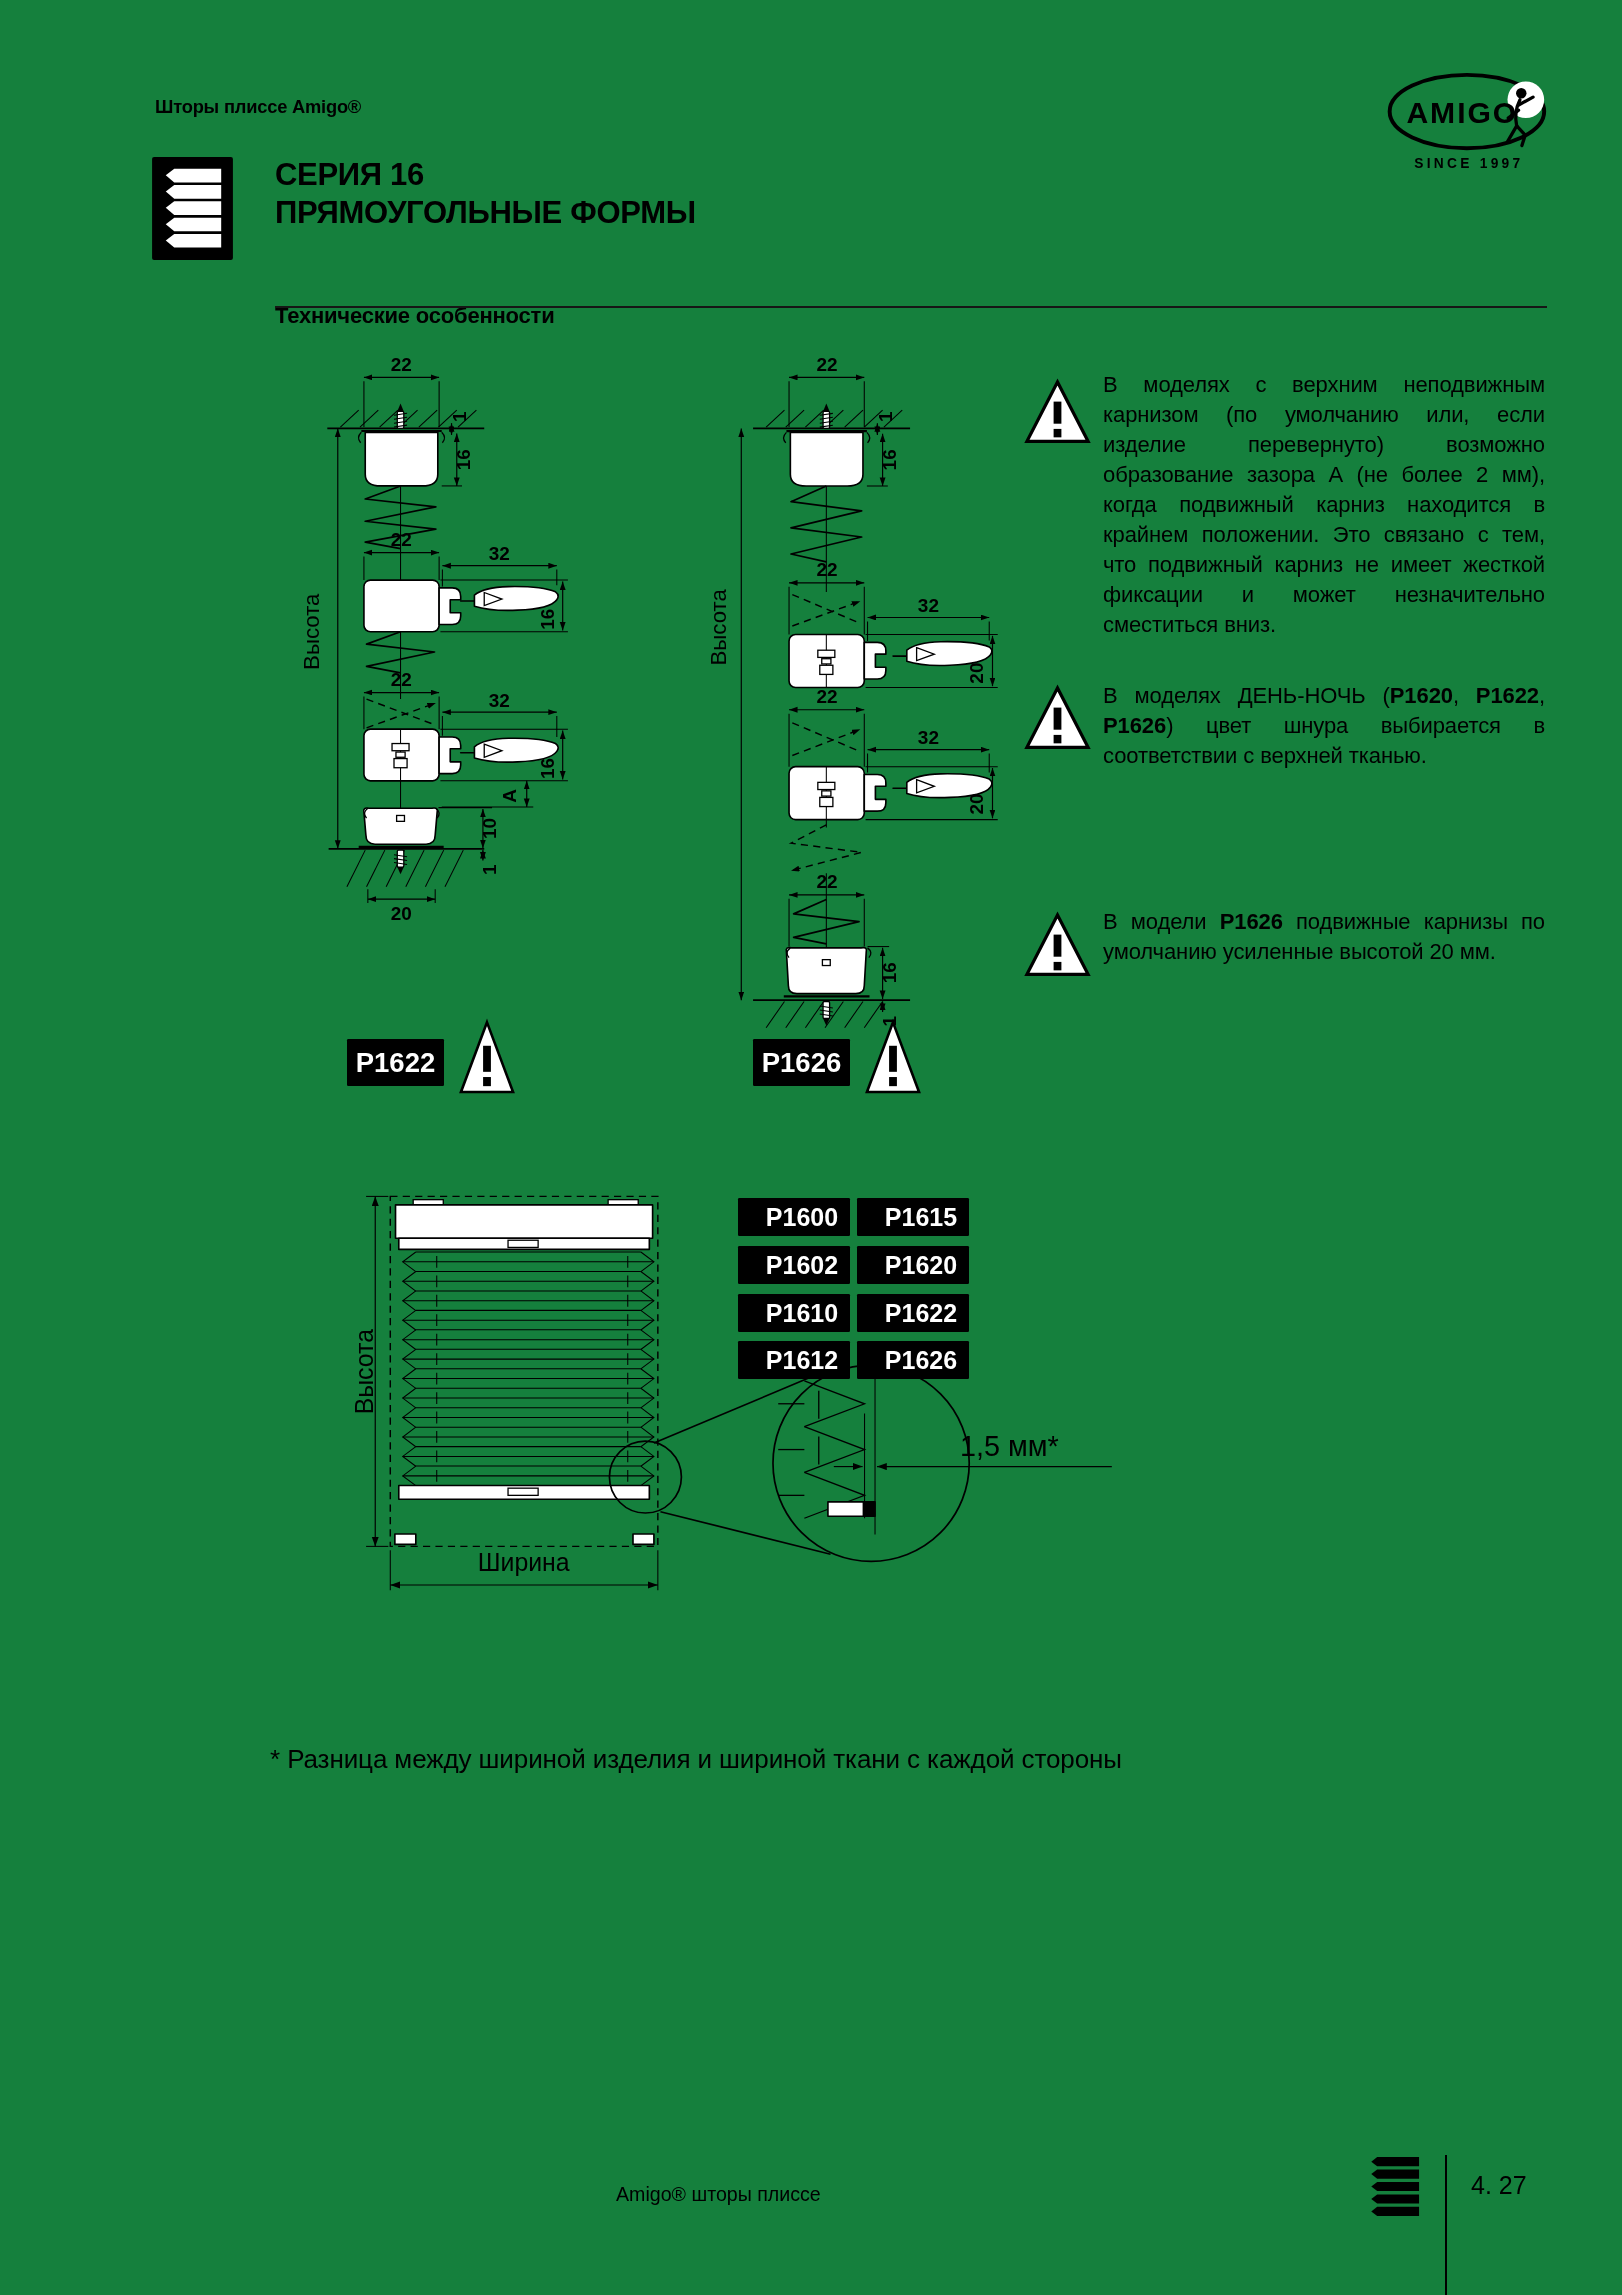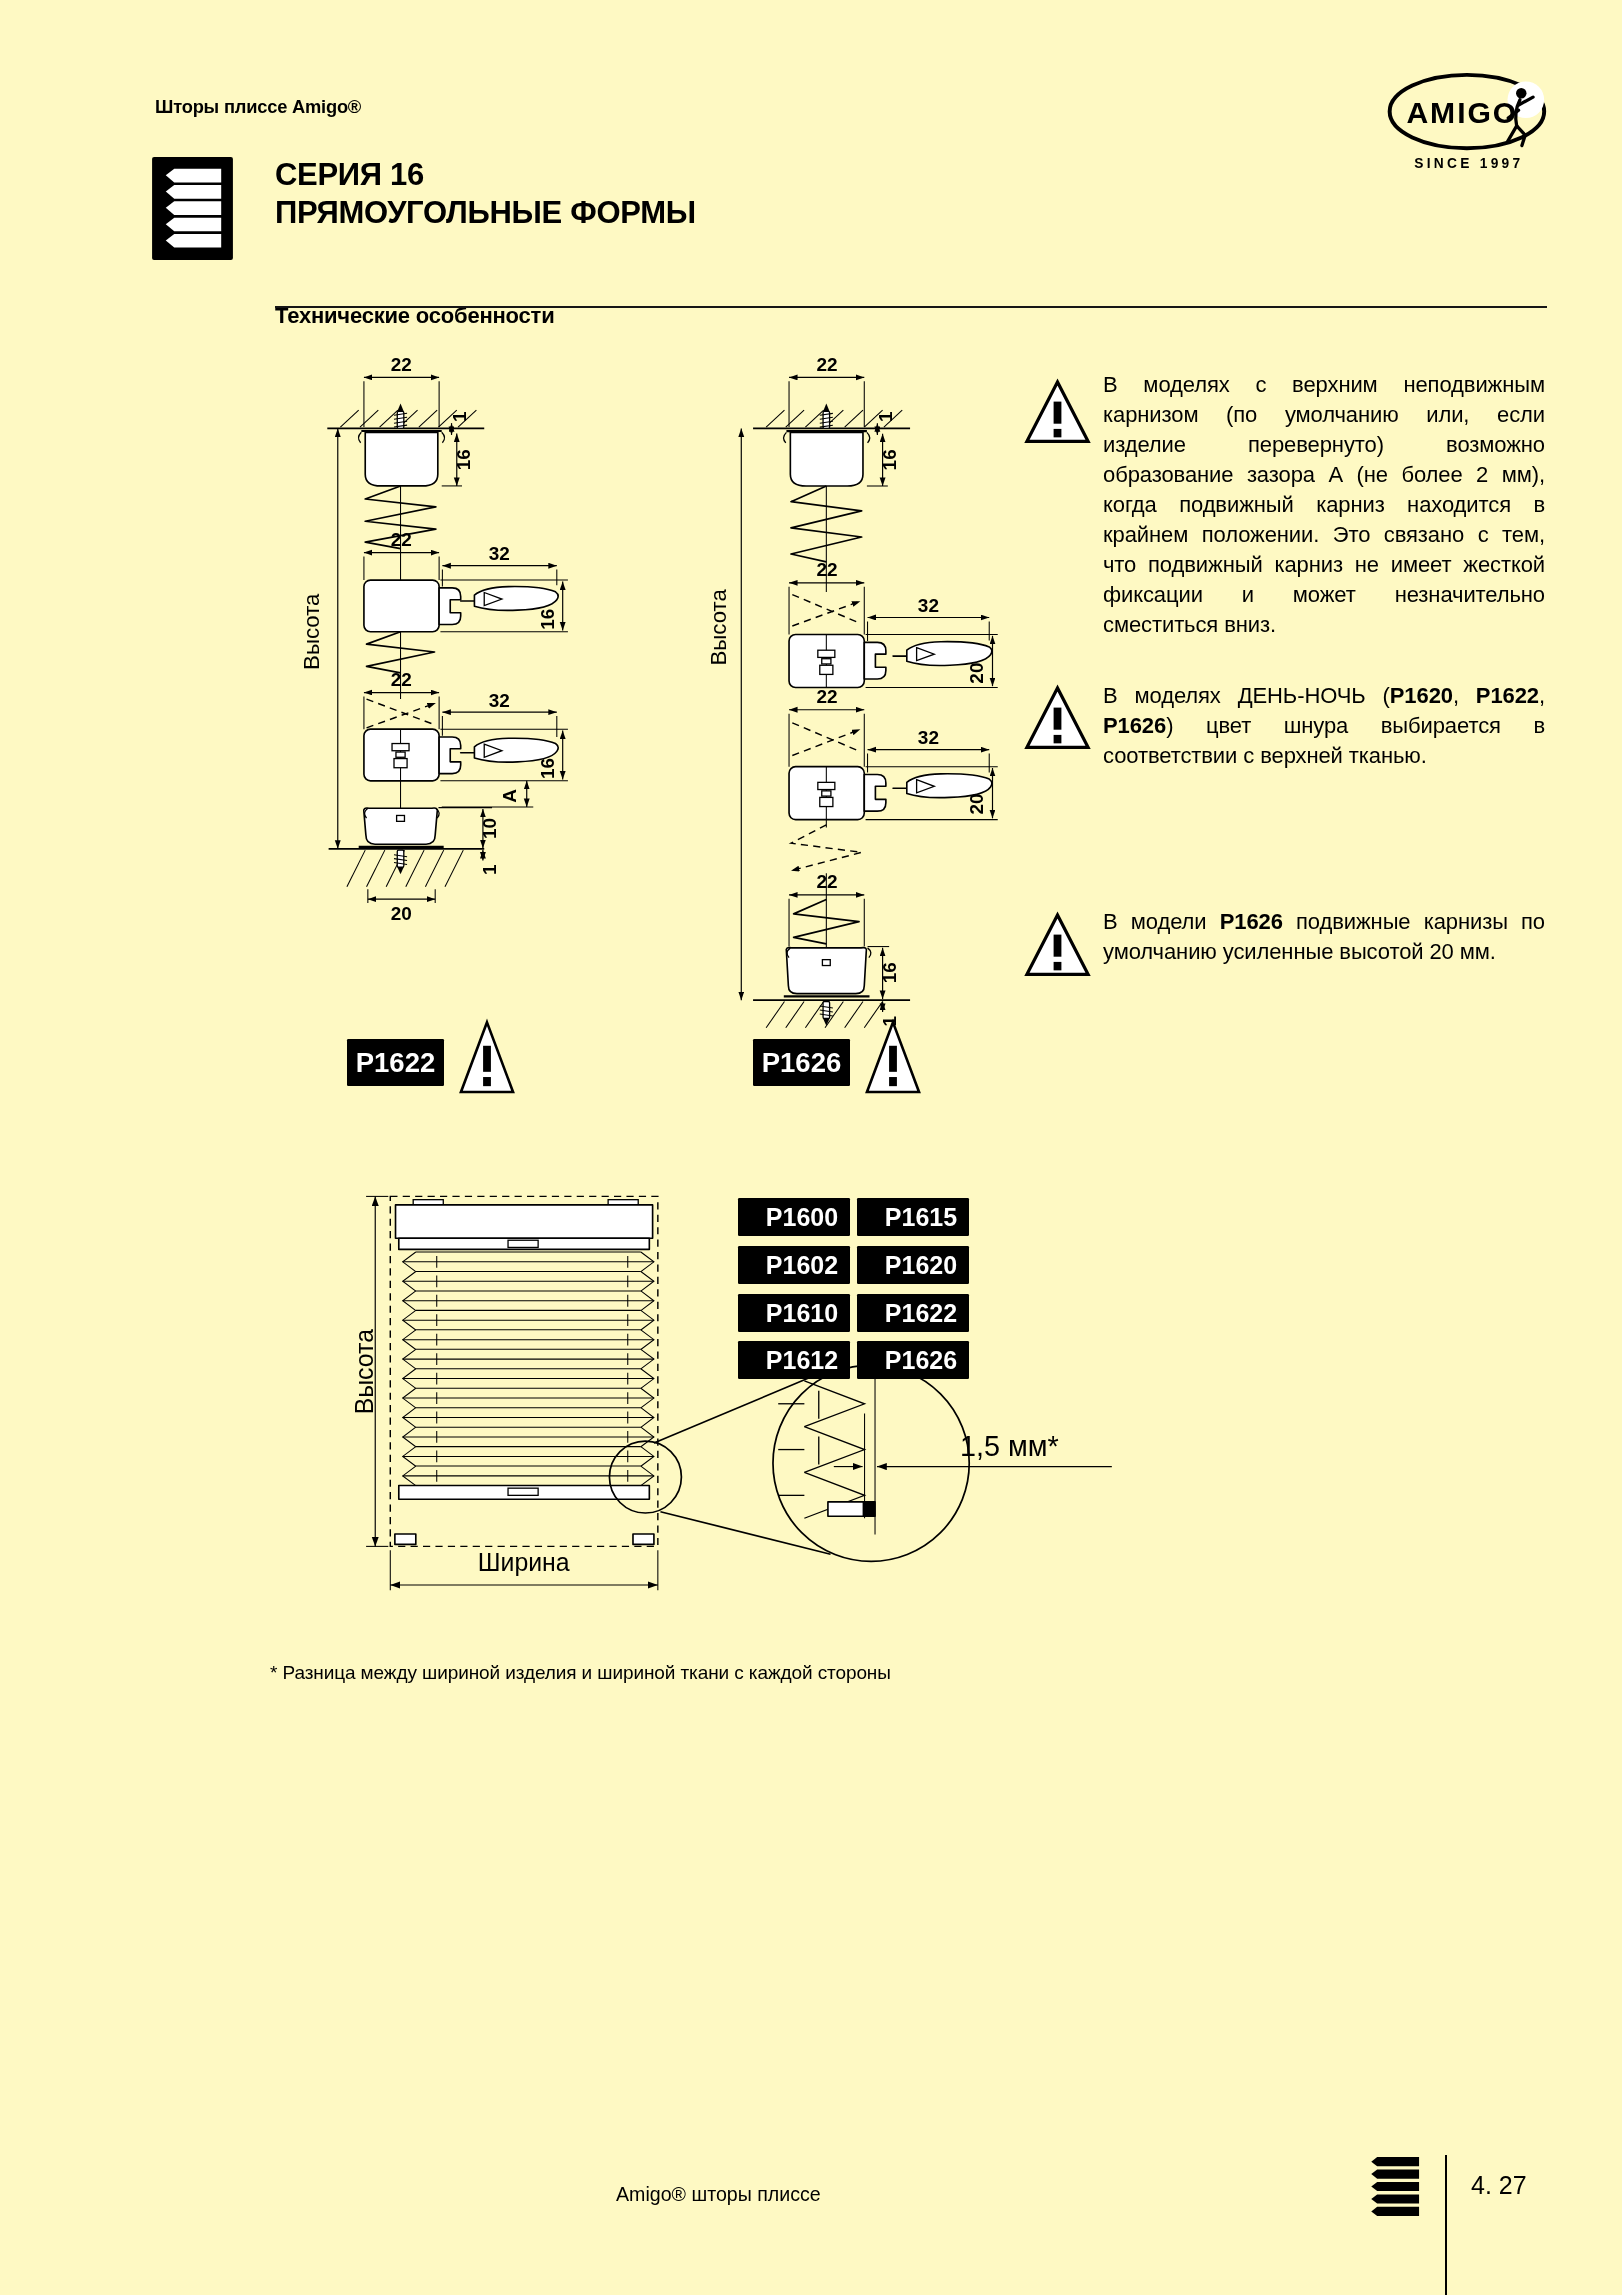--- a/index.html
+++ b/index.html
@@ -1,29 +1,29 @@
 <!DOCTYPE html>
 <html style="font-size:10.5px"><head>
 <meta charset="utf-8">
 <style>
   html,body{margin:0;padding:0;background:#888;}
-  .page{position:relative;width:1623px;height:2295px;background:#fef9c3;overflow:hidden;
+  .page{position:relative;width:1623px;height:2295px;background:#15803d;overflow:hidden;
         font-family:"Liberation Sans",sans-serif;color:#000;}
   .abs{position:absolute;}
   .product-line{left:155px;top:96px;font-size:18.3px;font-weight:700;letter-spacing:-0.2px;}
   .series-title{left:275px;top:156px;font-size:31px;font-weight:700;line-height:38px;letter-spacing:-0.3px;}
   .section-title{left:275px;top:272px;font-size:22px;font-weight:700;letter-spacing:-0.2px;margin-top:31px;}
   .rule{left:275px;top:306px;width:1272px;height:2px;background:#161616;}
   .warn{left:1103px;width:442px;font-size:22px;line-height:30px;text-align:justify;letter-spacing:-0.1px;}
   .warn b{font-weight:700;}
   .badge{position:absolute;background:#000;color:#fff;display:flex;align-items:center;justify-content:center;
          font-weight:700;border-radius:1.3px;}
   .badge.big{width:97px;height:47px;font-size:27.5px;}
   .badge.model{width:96px;height:38px;font-size:25px;padding-left:16px;}
-  .footnote{left:270px;top:1662px;font-size:19px;letter-spacing:-0.1px;}
+  .footnote{left:270px;top:1744px;font-size:26px;letter-spacing:-0.1px;}
   .footer-brand{left:616px;top:2183px;font-size:19.6px;font-weight:400;}
   .page-num{left:1471px;top:2171px;font-size:25px;}
   .divider{left:1445px;top:2155px;width:0;height:140px;border-left:2px solid #000;}
   svg{position:absolute;overflow:visible;}
   svg text{fill:#000;}
   .s15{stroke:#000;stroke-width:1.6;fill:none;}
   .s2{stroke:#000;stroke-width:2;fill:none;}
   .s25{stroke:#000;stroke-width:2.6;fill:none;stroke-linejoin:round;}
   .s3{stroke:#000;stroke-width:3.4;fill:none;}
   .w{fill:#fff;stroke:#000;stroke-width:2;}

